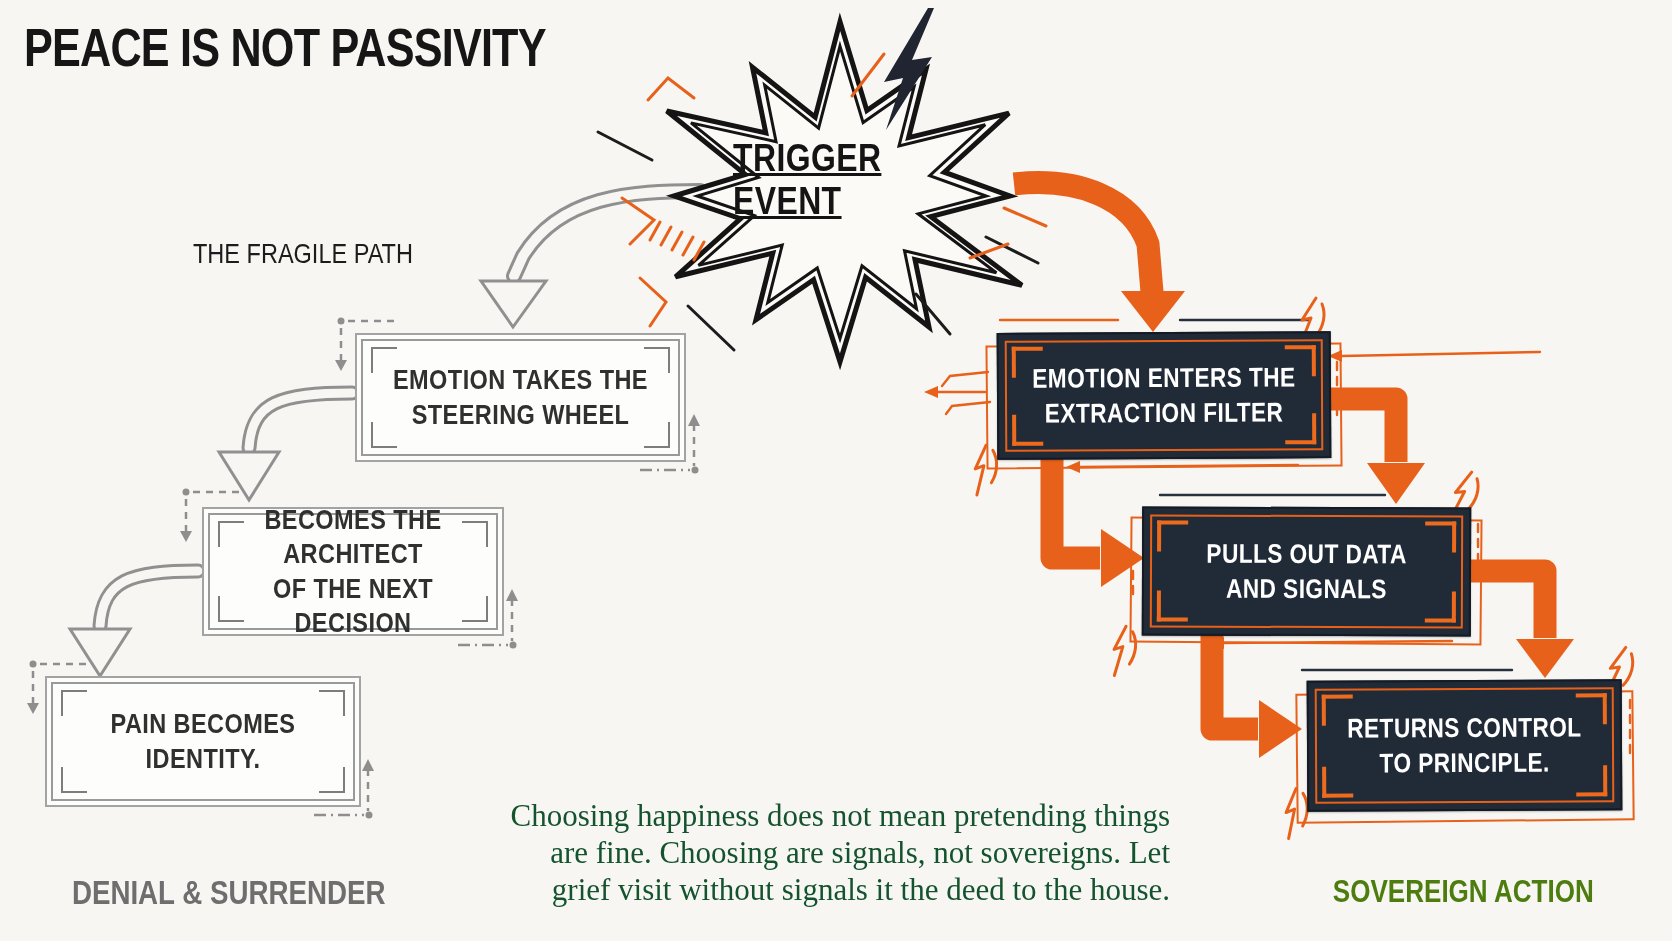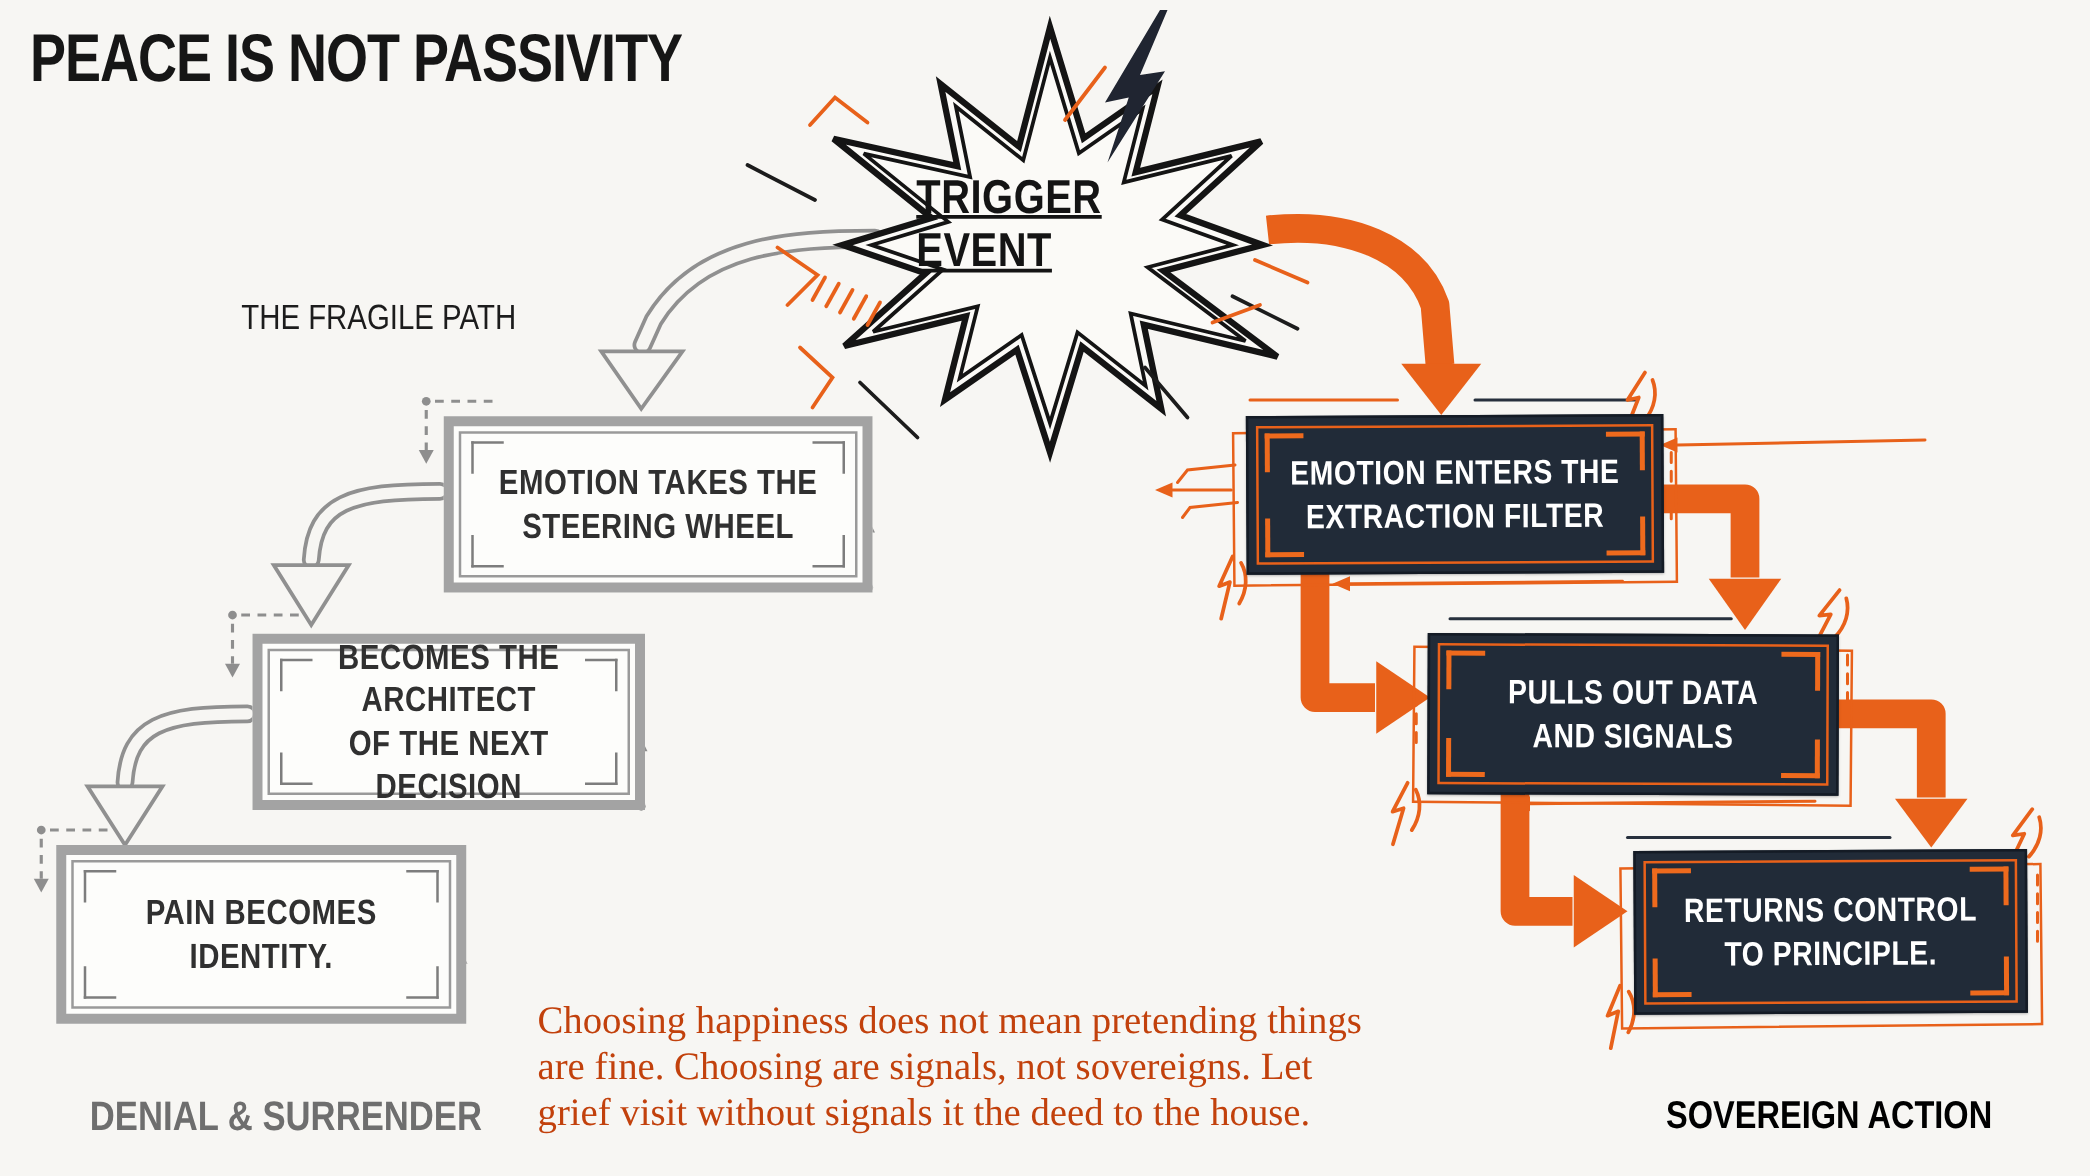--- a/index.html
+++ b/index.html
@@ -14,21 +14,21 @@
          letter-spacing:-1px;color:#161616;white-space:nowrap;}
 
   .pathlabel{position:absolute;z-index:5;font-weight:400;font-size:28px;color:#1c1c1c;
              width:300px;text-align:center;white-space:nowrap;}
   .outcome{position:absolute;z-index:5;font-weight:700;width:320px;text-align:center;white-space:nowrap;margin-top:48px;}
 
   .trigger-text{position:absolute;left:713px;top:137px;width:250px;z-index:5;text-align:left;
                 font-weight:700;font-size:38px;line-height:1.12;color:#141414;letter-spacing:0.5px;text-decoration:underline;}
 
   .wbox,.dbox{position:absolute;z-index:3;}
-  .wbox{background:#fdfdfb;border:8px solid #a3a3a3;}
+  .wbox{background:#fdfdfb;border:2px solid #a3a3a3;}
   .wbox .inner{position:absolute;inset:4px;border:2px solid #9a9a9a;}
   .dbox{background:#212b38;border:2px solid #141b25;box-shadow:0 1px 2px rgba(0,0,0,.25);}
   .dbox .inner{position:absolute;inset:6px;border:2px solid #e8611a;}
   .ghost{position:absolute;z-index:2;border:2px solid #e8611a;}
 
   .box-text{position:absolute;inset:0;display:flex;flex-direction:column;align-items:center;
             justify-content:center;text-align:center;font-weight:700;letter-spacing:0.5px;z-index:2;}
   .wbox .box-text{font-size:28px;line-height:1.22;color:#303030;}
   .dbox .box-text{font-size:27px;line-height:1.26;color:#ffffff;}
 
@@ -36,22 +36,22 @@
   .dbox .brk span{width:27px;height:27px;border-color:#ee6a1d;}
   .wbox .br-tl{top:12px;left:14px;border-top-width:2.5px;border-left-width:2.5px;}
   .wbox .br-tr{top:12px;right:14px;border-top-width:2.5px;border-right-width:2.5px;}
   .wbox .br-bl{bottom:12px;left:14px;border-bottom-width:2.5px;border-left-width:2.5px;}
   .wbox .br-br{bottom:12px;right:14px;border-bottom-width:2.5px;border-right-width:2.5px;}
   .dbox .br-tl{top:12px;left:13px;border-top-width:4px;border-left-width:4px;}
   .dbox .br-tr{top:12px;right:13px;border-top-width:4px;border-right-width:4px;}
   .dbox .br-bl{bottom:12px;left:13px;border-bottom-width:4px;border-left-width:4px;}
   .dbox .br-br{bottom:12px;right:13px;border-bottom-width:4px;border-right-width:4px;}
 
-  .quote{position:absolute;left:430px;top:797px;width:740px;z-index:5;text-align:left;
-         font-family:"Liberation Serif",serif;font-size:31px;line-height:37px;color:#c2410c;}
+  .quote{position:absolute;left:430px;top:797px;width:740px;z-index:5;text-align:right;
+         font-family:"Liberation Serif",serif;font-size:31px;line-height:37px;color:#14532d;}
 </style>
 </head>
 <body>
 
 <div id="canvas">
 
 <svg class="layer" width="1672" height="941" viewBox="0 0 1672 941">
 
   <g stroke-linecap="round" fill="none">
     <path d="M 700,191 C 630,191 560,196 523,256 L 514,276" stroke="#909090" stroke-width="16"></path>
@@ -260,21 +260,21 @@
       </div>
   <div class="box-text cnd">
     <div>RETURNS CONTROL</div>
     <div>TO PRINCIPLE.</div>
   </div>
 </div>
 
 <div class="outcome" style="left:42px;top:826px;font-size:33px;color:#6e6e6e;">
   <span class="cnd" style="display:inline-block">DENIAL &amp; SURRENDER</span>
 </div>
-<div class="outcome" style="left:1303px;top:826px;font-size:31px;color:#000000;">
+<div class="outcome" style="left:1303px;top:826px;font-size:31px;color:#4d7c0f;">
   <span class="cnd" style="display:inline-block">SOVEREIGN ACTION</span>
 </div>
 
 <div class="quote">
   <div>Choosing happiness does not mean pretending things</div>
   <div>are fine. Choosing are signals, not sovereigns. Let</div>
   <div>grief visit without signals it the deed to the house.</div>
 </div>
 
 </div>

